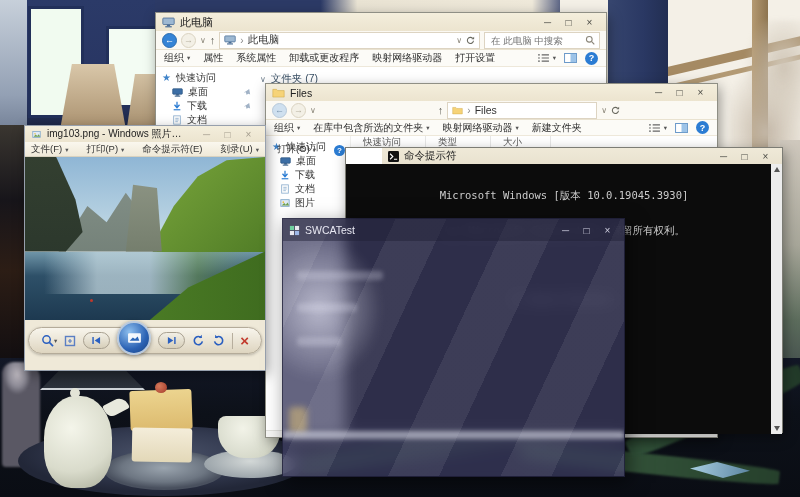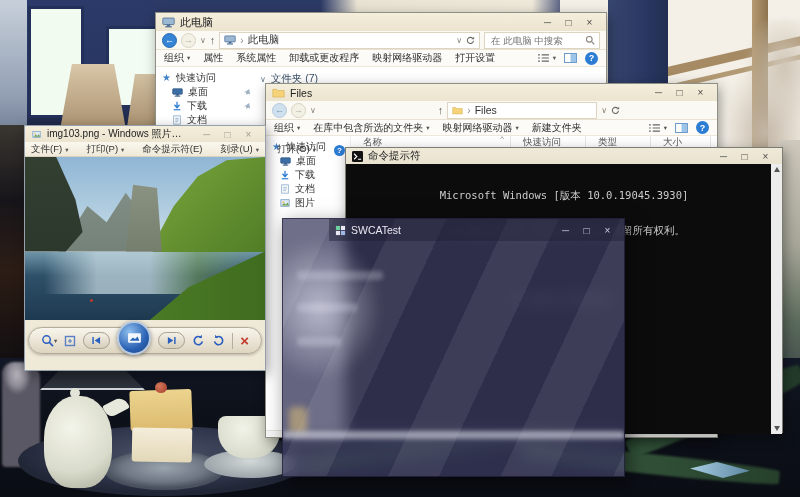--- a/index.html
+++ b/index.html
@@ -103,37 +103,37 @@
   .pv-chrome{position:relative;height:50px;background:#efe9d8;}
   .pv-toolbar{position:absolute;left:50%;top:7px;transform:translateX(-50%);display:flex;align-items:center;gap:7px;height:27px;padding:0 12px;border:1px solid #b4ab99;border-radius:15px;background:linear-gradient(#f8f5ec,#ded5c0);box-shadow:0 1px 3px rgba(0,0,0,.25);}
   .pv-btn{display:flex;align-items:center;justify-content:center;}
   .pv-navbtn{width:27px;height:17px;border:1px solid #a8a090;border-radius:9px;background:linear-gradient(#f2efe5,#d7cfba);}
   .pv-center{width:34px;height:34px;margin-top:-6px;border-radius:50%;background:radial-gradient(circle at 35% 30%,#8fc0ef,#2b62b4 60%,#173f7e);border:2px solid #b9c9dd;box-shadow:0 1px 4px rgba(0,0,0,.4);}
   .pv-del{color:#c23b2e;font-size:15px;font-weight:bold;line-height:1;}
   .pv-sep{width:1px;height:16px;background:#b7ae9c;}
 
   
   #win-cmd{left:345px;top:147px;width:438px;height:286px;border-color:#7c7c74;}
-  #win-cmd .titlebar{height:16px;background:linear-gradient(#efe9d8,#e9e2cf);font-size:10.5px;}
+  #win-cmd .titlebar{height:16px;background:linear-gradient(#efe9d8,#e9e2cf);font-size:10.5px;margin-left:36px;}
   .cmd-body{position:relative;width:100%;height:270px;background:#0c0c0c;}
   .cmd-text{padding:3px 5px;font-family:"DejaVu Sans Mono",monospace;font-size:10.5px;line-height:11.5px;color:#cccccc;white-space:pre;}
   .cline{min-height:11.5px;text-align:center;}
   .cmd-scroll{position:absolute;right:0;top:0;width:11px;height:100%;background:#ececec;display:flex;flex-direction:column;justify-content:space-between;align-items:center;}
   .scroll-arrow{width:0;height:0;border-left:3.5px solid transparent;border-right:3.5px solid transparent;margin:3px 0;}
   .scroll-arrow.up{border-bottom:5px solid #555;}
   .scroll-arrow.down{border-top:5px solid #555;}
 
   
   #win-swca{left:282px;top:218px;width:343px;height:259px;border:1px solid rgba(20,20,40,.55);background:rgba(56,56,92,.78);backdrop-filter:blur(7px);-webkit-backdrop-filter:blur(7px);box-shadow:4px 6px 18px rgba(0,0,0,.5);overflow:hidden;}
   .swca-streaks{position:absolute;left:0;top:0;width:100%;height:100%;background:repeating-linear-gradient(115deg,rgba(255,255,255,.07) 0 46px,rgba(255,255,255,0) 46px 102px);}
   .swca-leftlight{position:absolute;left:-20px;top:10px;width:160px;height:200px;background:radial-gradient(ellipse 55% 50% at 35% 40%,rgba(236,236,250,.62),rgba(236,236,250,0) 72%);filter:blur(4px);}
   .swca-band{position:absolute;left:0;top:212px;width:100%;height:8px;background:rgba(225,228,238,.55);filter:blur(2px);}
   .swca-folderblob{position:absolute;left:6px;top:188px;width:18px;height:26px;background:rgba(232,200,120,.5);border-radius:4px;filter:blur(3px);}
   .swca-row{position:absolute;left:14px;height:9px;border-radius:4px;background:rgba(225,225,240,.28);filter:blur(2px);}
-  #win-swca .titlebar{height:22px;background:rgba(30,30,54,.45);color:#e8e8f2;font-size:10.5px;margin-left:46px;}
+  #win-swca .titlebar{height:22px;background:rgba(30,30,54,.45);color:#e8e8f2;font-size:10.5px;}
   #win-swca .ctrl{color:#cfcfe0;font-size:10px;}
 
   
   svg{display:block;}
   .star{color:#3f83c9;font-size:10px;line-height:1;}
   .pinrot{transform:rotate(35deg);opacity:.8;}
 </style>
 </head>
 <body>
 
@@ -424,24 +424,20 @@
                 <rect x="1" y="2" width="10" height="8" fill="#dfeaf5" stroke="#7fa6c8"></rect>
                 <circle cx="4" cy="5" r="1" fill="#f0c040"></circle>
                 <path d="M2 9l3-3 2 2 2-2.5L11 9z" fill="#6fa04f"></path>
               </svg>
             </span>
           <span>图片</span>
         </div>
       </div>
       <div style="flex:1;border-left:1px solid #f0f0ee;">
         <div class="colhead">
-          <span class="colcell" style="width:160px;">
-            <span>名称</span>
-            <span class="sortcaret">^</span>
-          </span>
           <span class="colcell" style="width:75px;">
               <span>快速访问</span>
             </span>
           <span class="colcell" style="width:65px;">
               <span>类型</span>
             </span>
           <span class="colcell" style="width:60px;text-align:right;">
               <span>大小</span>
             </span>
         </div>

